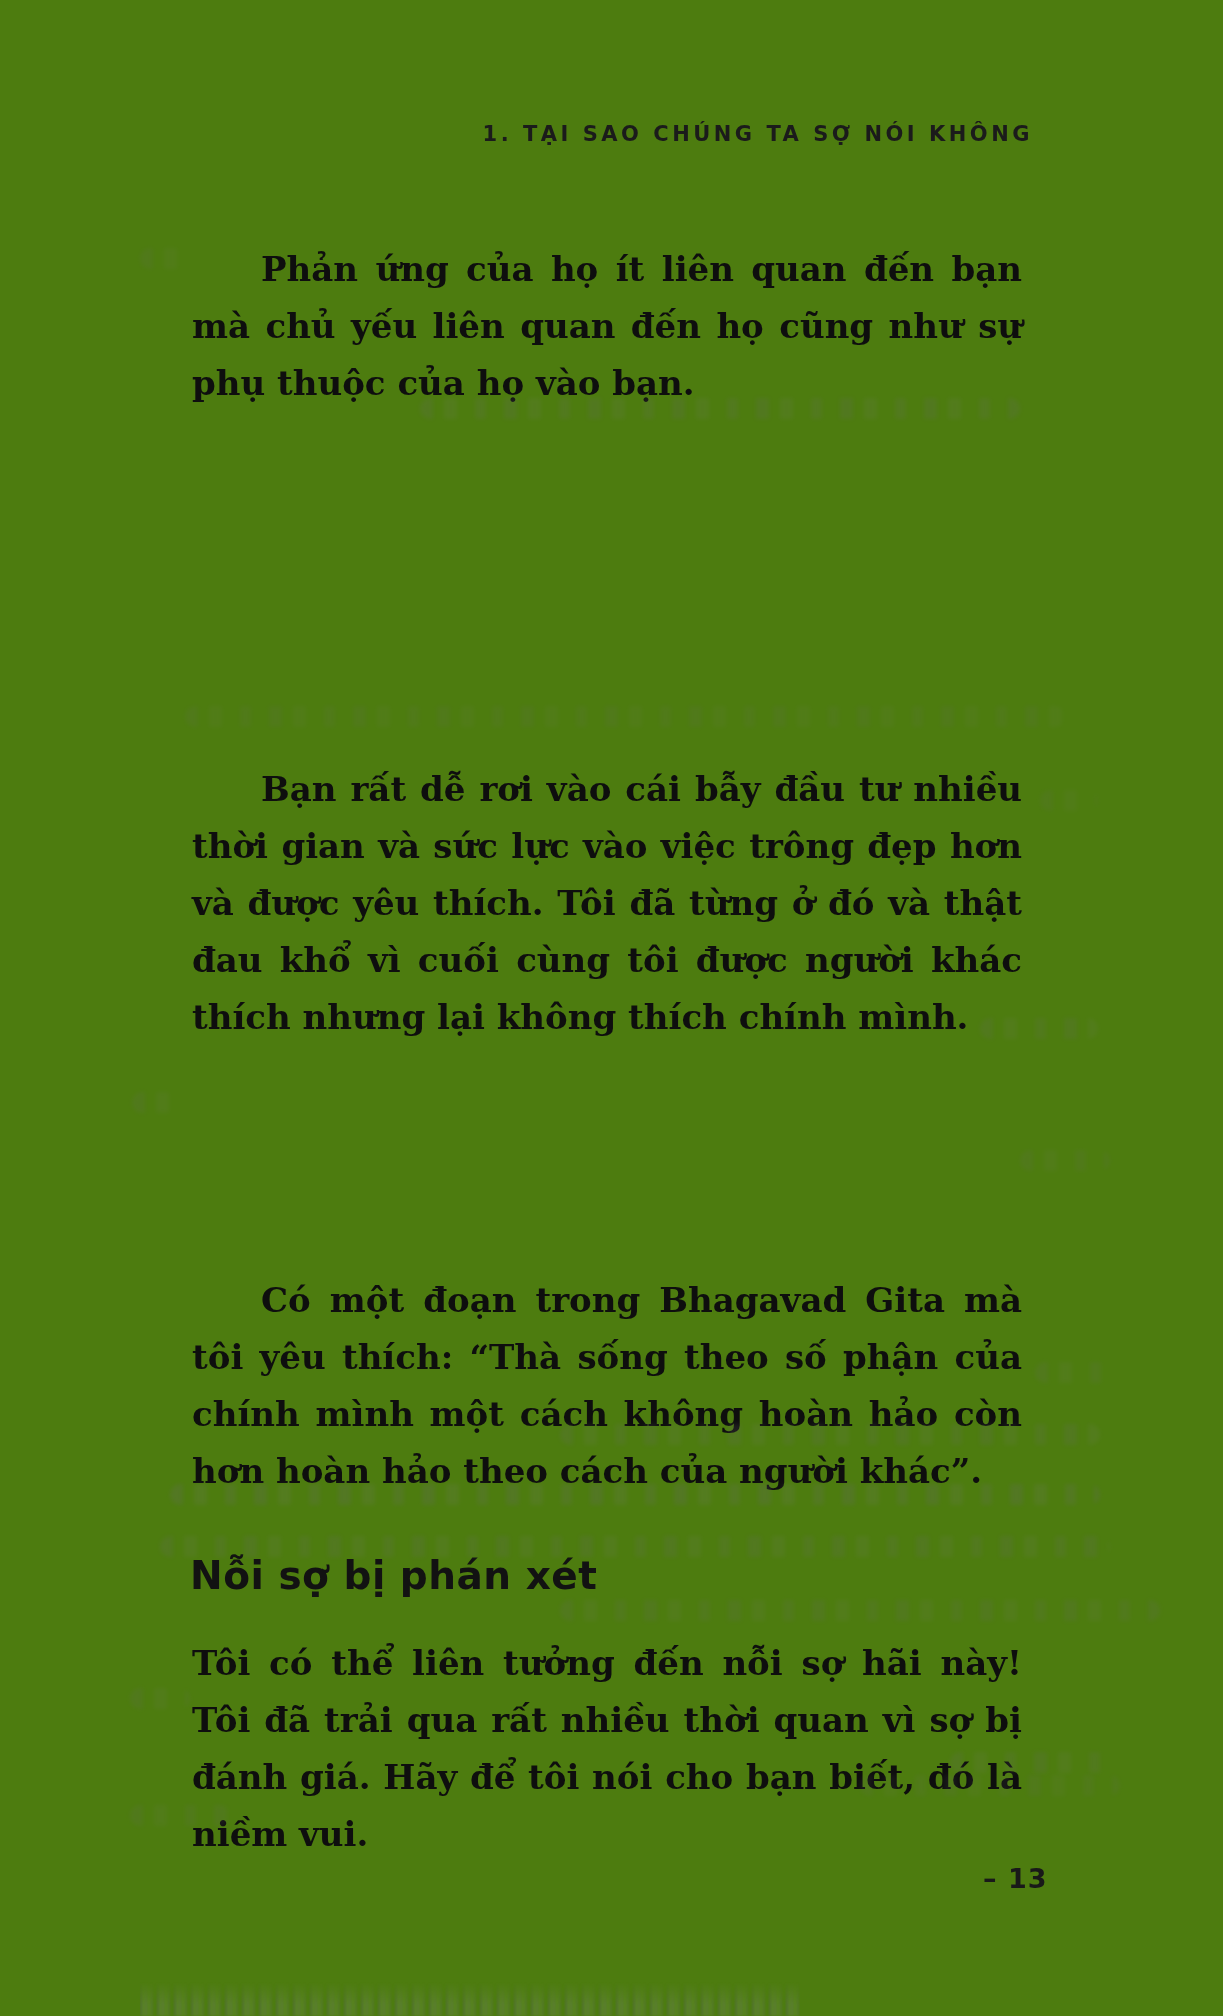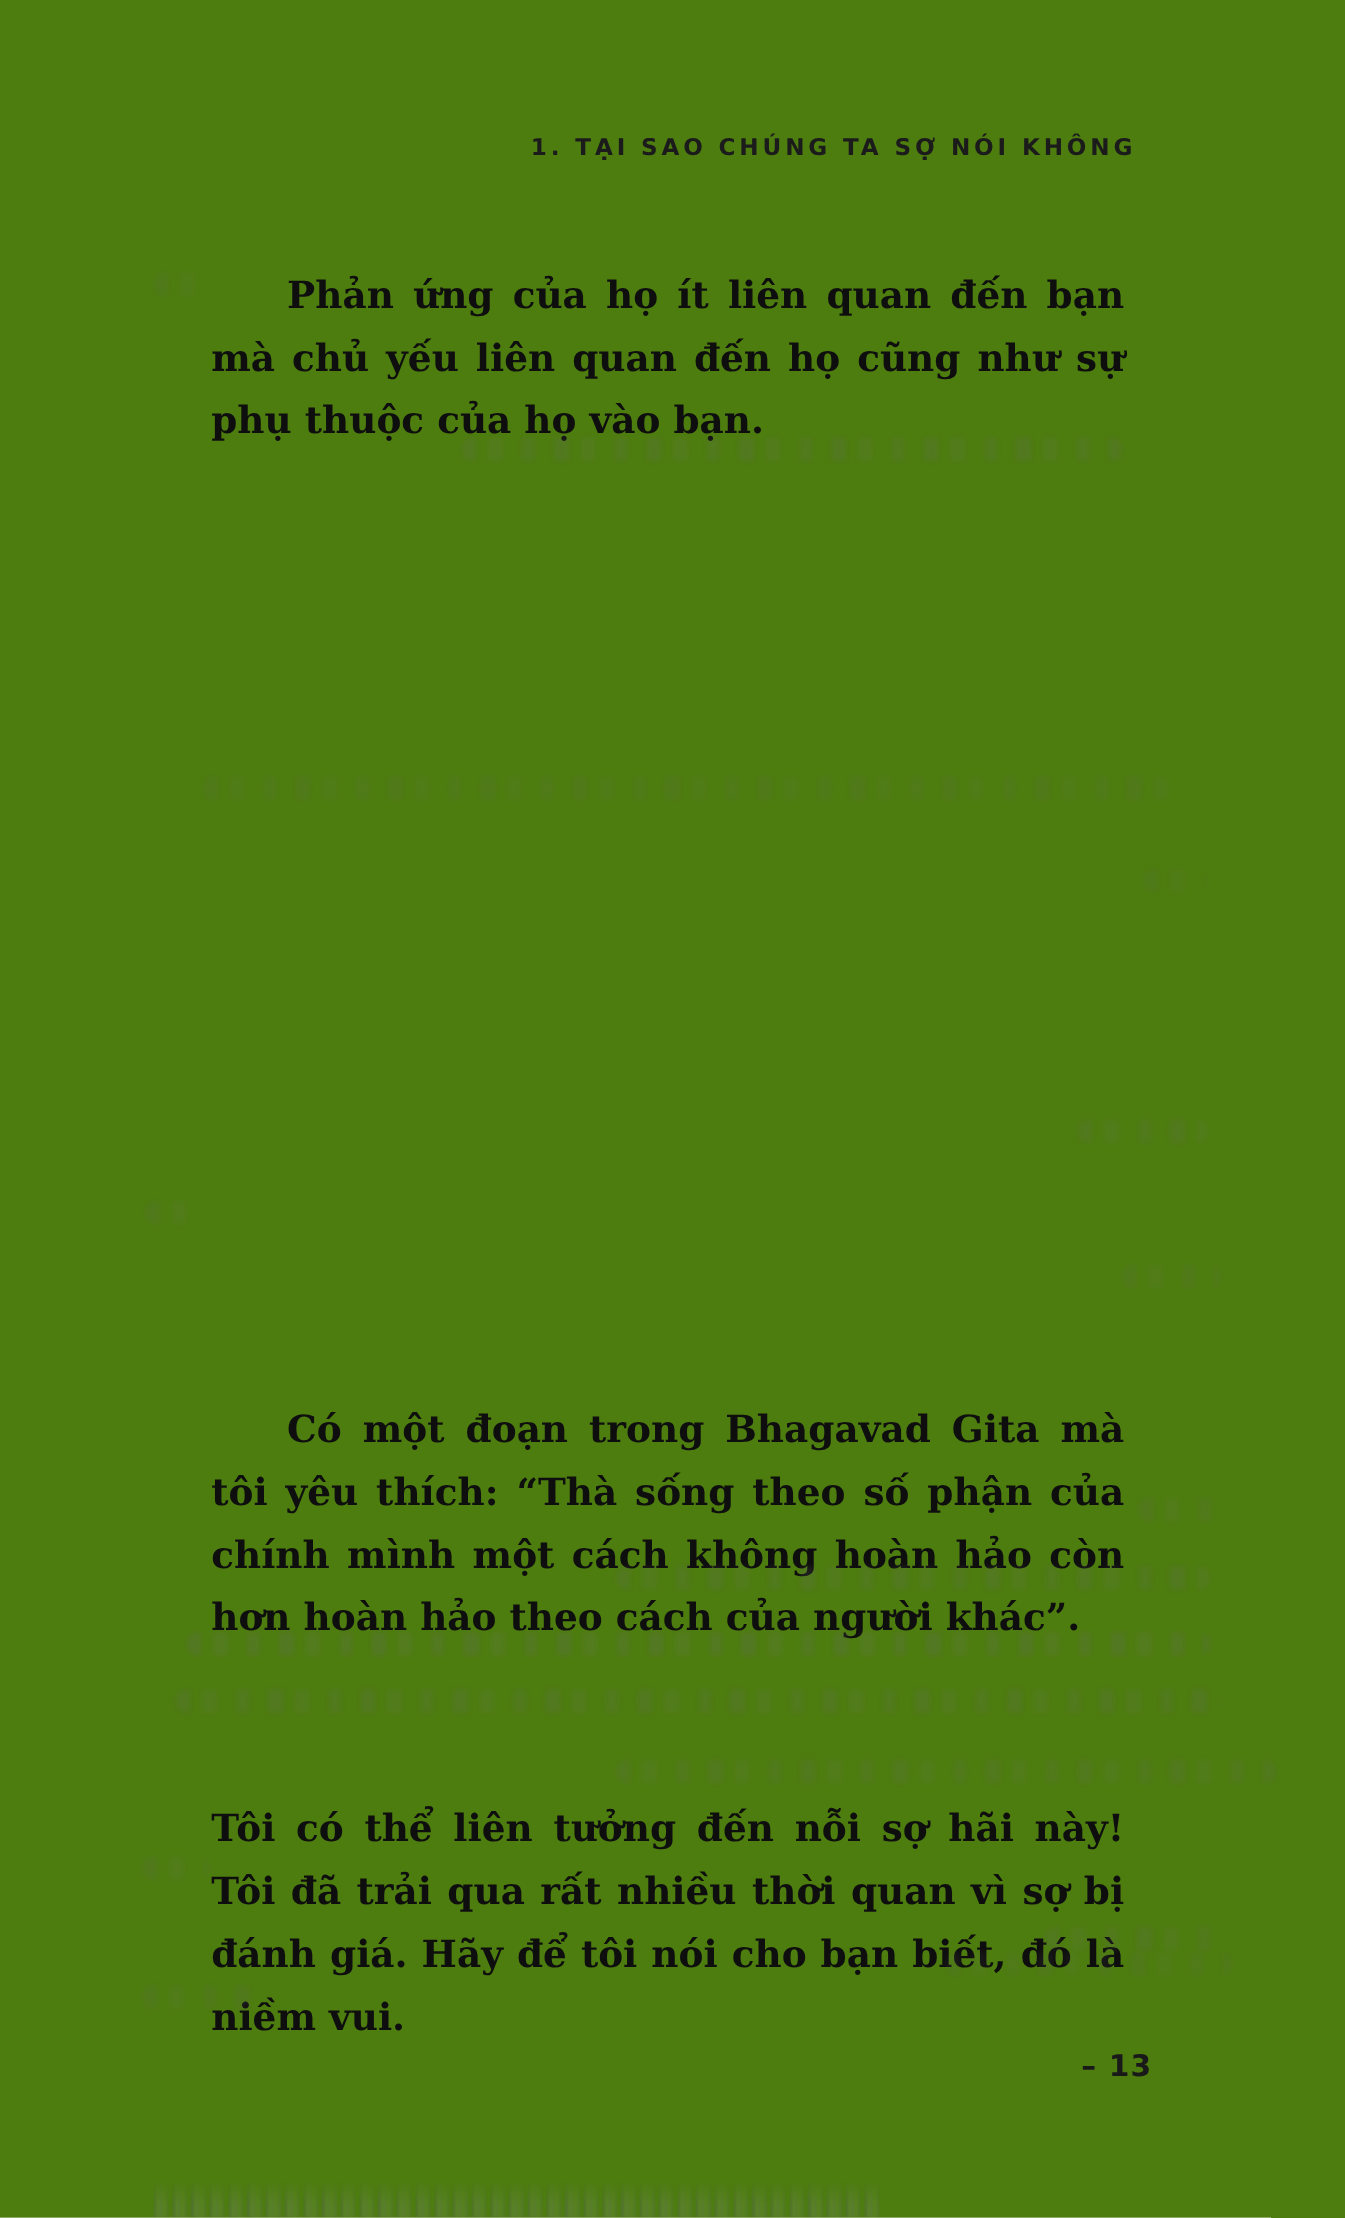--- a/index.html
+++ b/index.html
@@ -93,24 +93,26 @@
 </head>
 <body>
 
 <div class="page">
 
   <div class="running-header">1. TẠI SAO CHÚNG TA SỢ NÓI KHÔNG</div>
 
   <p class="body-para indent" style="top:237px">Phản ứng của họ ít liên quan đến bạn mà chủ yếu liên quan đến họ cũng như sự phụ thuộc của họ vào bạn.</p>
 
 
+  <p class="body-para indent" style="top:757px">Bạn rất dễ rơi vào cái bẫy đầu tư nhiều thời gian và sức lực vào việc trông đẹp hơn và được yêu thích. Tôi đã từng ở đó và thật đau khổ vì cuối cùng tôi được người khác thích nhưng lại không thích chính mình.</p>
 
 
   <p class="body-para indent" style="top:1268px">Có một đoạn trong Bhagavad Gita mà tôi yêu thích: “Thà sống theo số phận của chính mình một cách không hoàn hảo còn hơn hoàn hảo theo cách của người khác”.</p>
 
+  <h2 class="section-heading">Nỗi sợ bị phán xét</h2>
 
   <p class="body-para" style="top:1631px">Tôi có thể liên tưởng đến nỗi sợ hãi này! Tôi đã trải qua rất nhiều thời quan vì sợ bị đánh giá. Hãy để tôi nói cho bạn biết, đó là niềm vui.</p>
 
   <div class="page-number">– 13</div>
 
   <div class="ghost" style="top:248px;left:140px;width:52px;opacity:.30"></div>
   <div class="ghost" style="top:398px;left:420px;width:600px;opacity:.45"></div>
   <div class="ghost" style="top:706px;left:185px;width:880px;opacity:.30"></div>
   <div class="ghost" style="top:790px;left:1040px;width:58px;opacity:.28"></div>
   <div class="ghost" style="top:1018px;left:980px;width:118px;opacity:.40"></div>

